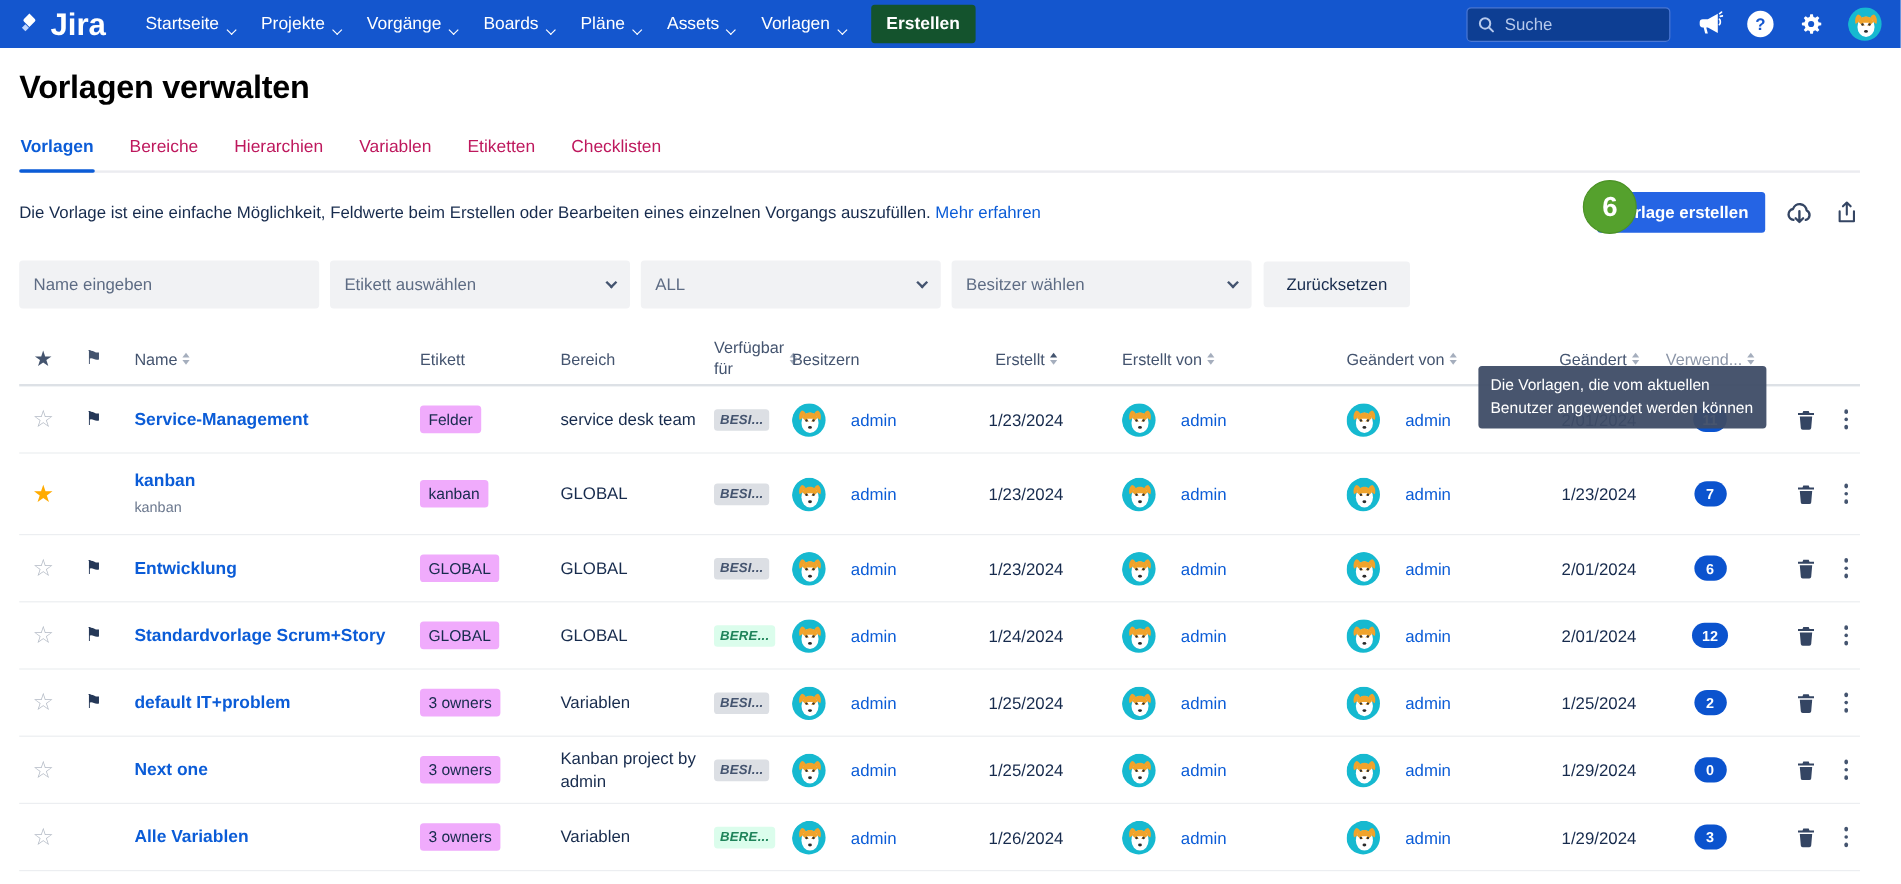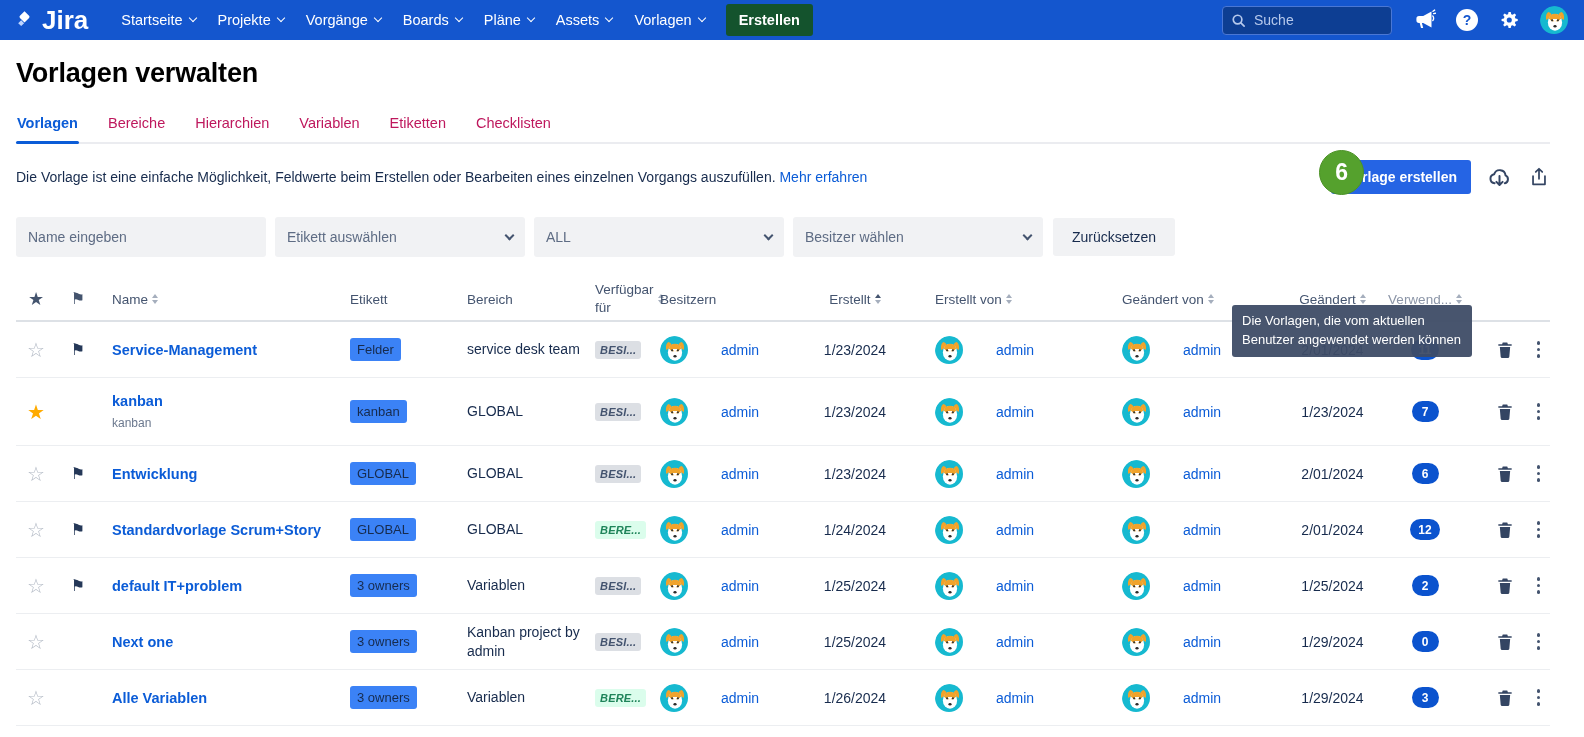--- a/index.html
+++ b/index.html
@@ -7,21 +7,21 @@
     font-family:"Liberation Sans", sans-serif; color:#172B4D; }
 
   
   .topnav { height:40px; background:#1456CE; display:flex; align-items:center;
     justify-content:space-between; padding:0 16px 0 14px; position:relative; z-index:20; }
   .nav-left { display:flex; align-items:center; }
   .brand { display:flex; align-items:center; gap:7px; color:#fff; font-size:26px;
     font-weight:600; margin-right:22px; cursor:pointer; }
   .nav-items { display:flex; align-items:center; }
   .nav-item { color:#fff; font-size:14.5px; padding:8px 11px; display:flex;
-    align-items:center; cursor:pointer; white-space:nowrap; }
+    align-items:flex-end; cursor:pointer; white-space:nowrap; }
   .chev { display:inline-block; width:6px; height:6px; border-right:1.8px solid #fff;
     border-bottom:1.8px solid #fff; transform:rotate(45deg); margin-left:7px; margin-top:-4px; }
   .create-btn { background:#14532d; color:#fff; font-weight:700; font-size:14.5px;
     border:none; border-radius:3px; padding:8px 13px; margin-left:10px; cursor:pointer; }
   .nav-right { display:flex; align-items:center; gap:20px; }
   .search { display:flex; align-items:center; gap:8px; background:#0D3E93;
     border:1px solid #4A77D4; border-radius:4px; height:29px; width:170px; padding:0 8px; }
   .search input { background:transparent; border:none; outline:none; color:#E8EEFB;
     font-size:14px; width:100%; font-family:inherit; }
   .search input::placeholder { color:#B6C9EC; }
@@ -84,28 +84,28 @@
   .td { display:flex; align-items:center; font-size:14px; }
   .cell-pad { padding-left:12px; }
   .star { font-size:20px; color:#B3BAC5; cursor:pointer; line-height:1; }
   .star.filled { color:#FFAB00; }
   .star.header { color:#44546E; font-size:18px; cursor:pointer; }
   .flag { font-size:16px; color:#253858; cursor:pointer; line-height:1; }
   .flag.header { color:#44546E; }
   .name-wrap { display:flex; flex-direction:column; gap:7px; }
   .name-link { color:#0B5CD7; font-weight:600; font-size:14.5px; text-decoration:none; cursor:pointer; }
   .subtitle { font-size:12px; color:#6B788E; }
-  .tag { background:#3b82f6; color:#172B4D; font-size:13px; padding:4px 7px;
+  .tag { background:#f0abfc; color:#172B4D; font-size:13px; padding:4px 7px;
     border-radius:3px; display:inline-block; }
   .bereich { font-size:14px; color:#172B4D; line-height:1.35; padding-right:10px; }
   .vbadge { font-size:11px; font-weight:700; padding:3px 5px; border-radius:3px; letter-spacing:.2px;font-style:italic; }
   .vbadge.gray { background:#DCDFE4; color:#44546F; }
   .vbadge.green { background:#DBFDEC; color:#1F845A; }
   .user { display:flex; align-items:center; gap:21px; }
-  .user-link { color:#0B5CD7; font-size:14px; text-decoration:none; cursor:pointer;margin-left:12px; }
+  .user-link { color:#0B5CD7; font-size:14px; text-decoration:none; cursor:pointer; }
   .pad30 { padding-left:30px; }
   .count-pill { min-width:27px; height:21px; border-radius:11px; background:#0B53CE;
     color:#fff; font-size:12px; font-weight:700; display:inline-flex; align-items:center;
     justify-content:center; padding:0 8px; cursor:pointer; }
   .row-actions { display:flex; align-items:center; justify-content:flex-end; gap:18px; padding-right:6px; }
   .icon-btn { background:none; border:none; cursor:pointer; display:flex; padding:0; }
   .kebab { display:flex; flex-direction:column; gap:3px; padding:2px 4px; }
   .kebab i { width:3.5px; height:3.5px; border-radius:50%; background:#44546F; }
   .sort { display:inline-flex; flex-direction:column; gap:2px; margin-left:4px; }
   .sort i { width:0; height:0; border-left:3.5px solid transparent; border-right:3.5px solid transparent; }

